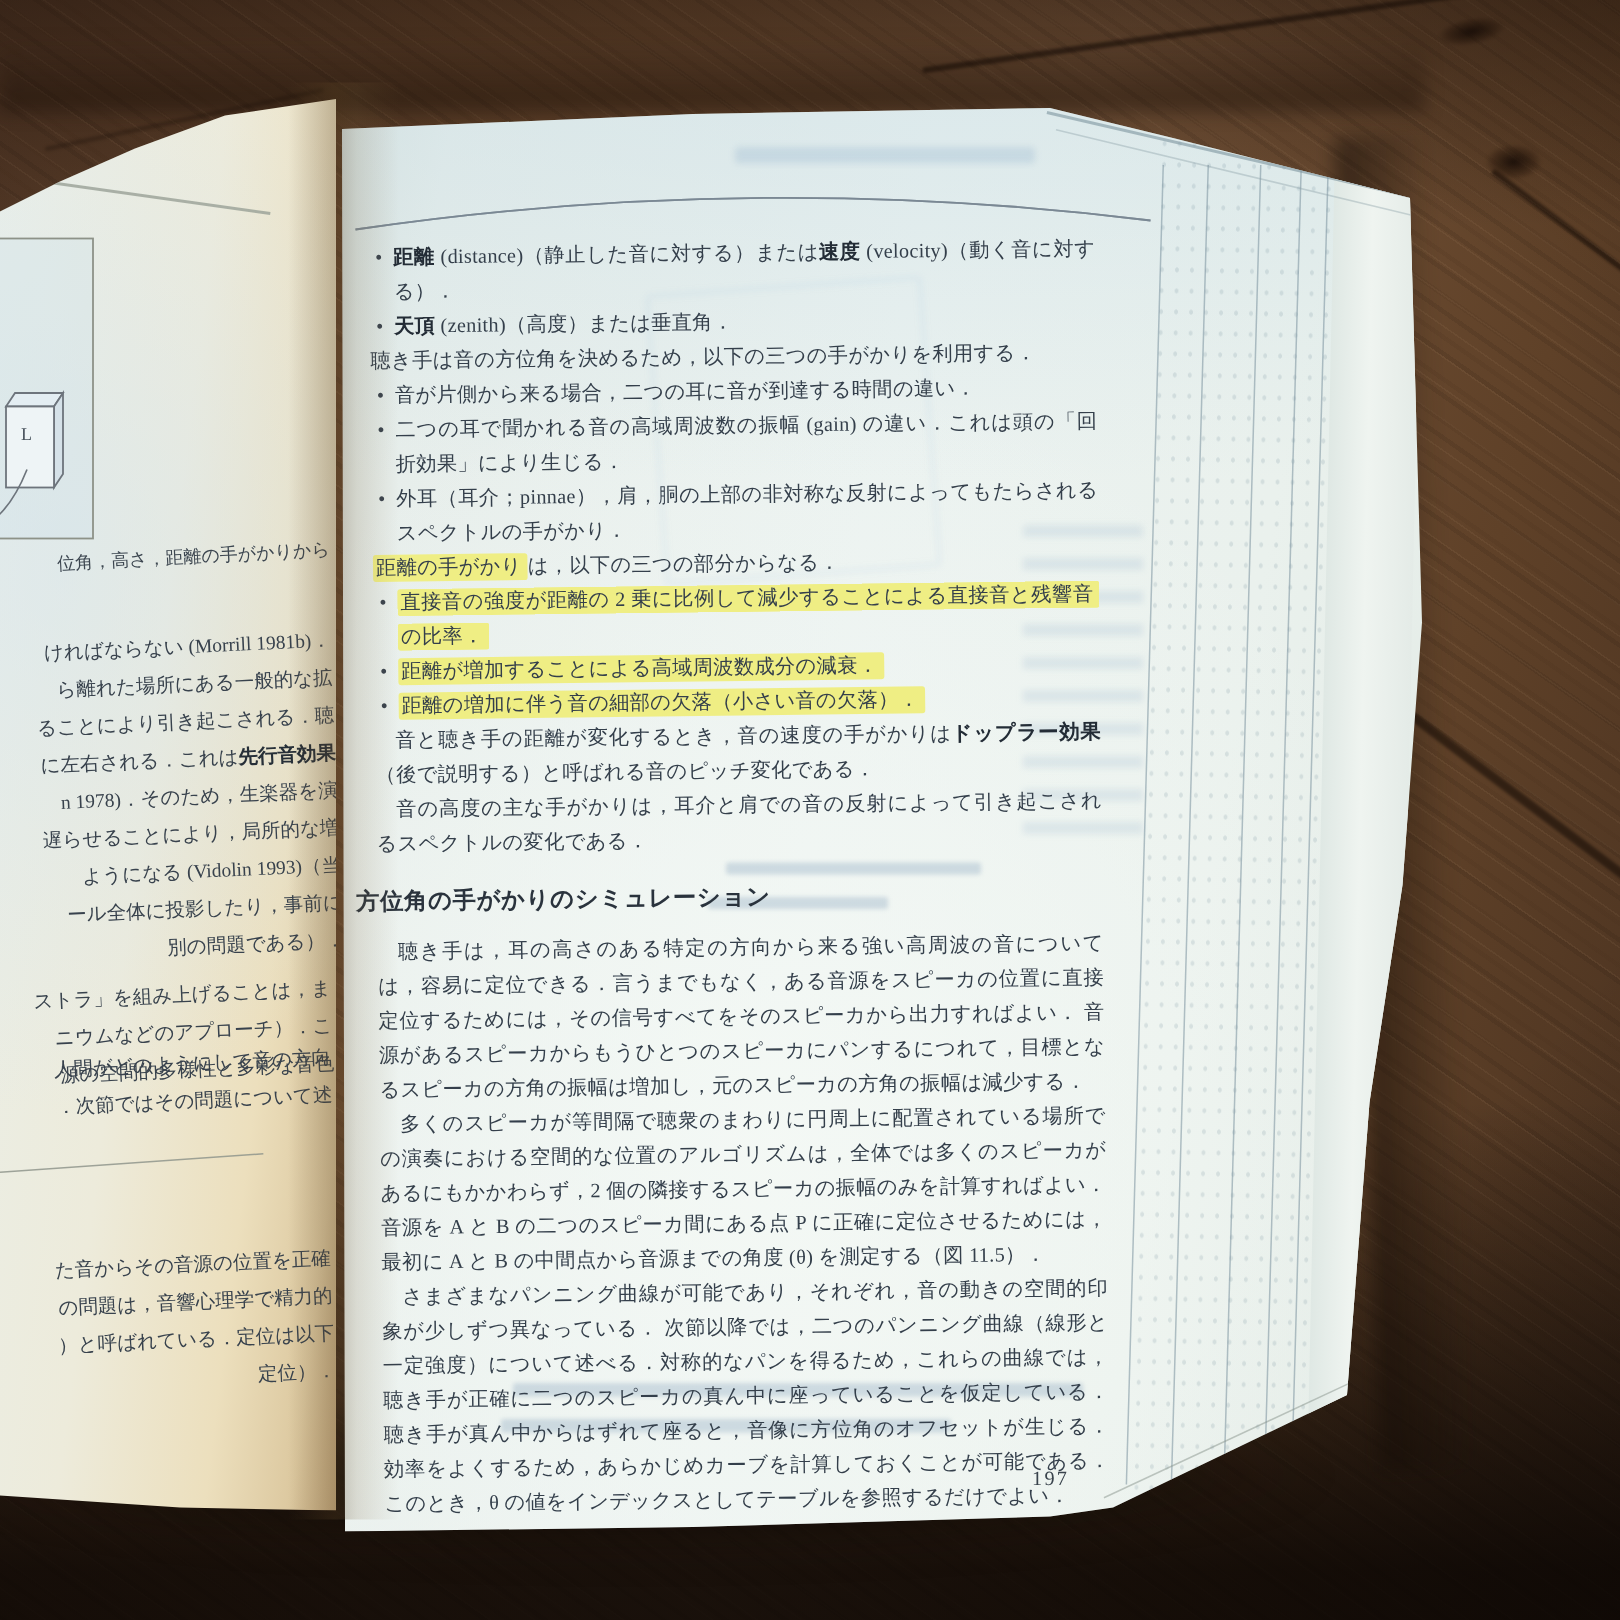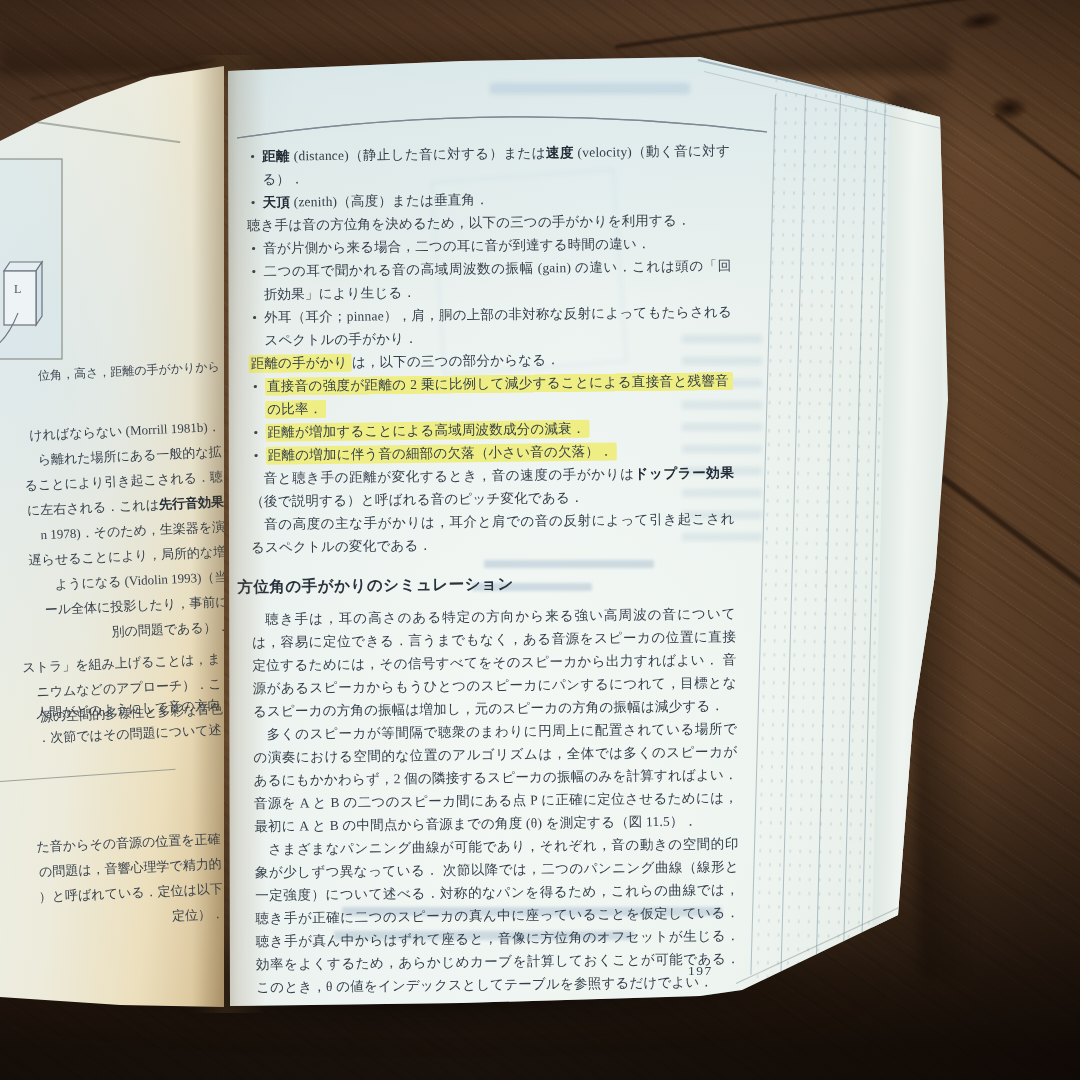--- a/index.html
+++ b/index.html
@@ -38,21 +38,21 @@
   }
   .lp-rule{position:absolute;left:0;top:61px;width:182px;height:1.5px;background:#99a096;transform:rotate(8deg);transform-origin:left center;opacity:.8;}
   .lp-caption{position:absolute;top:308px;right:4px;white-space:nowrap;font-size:12px;color:#3c4650;transform:rotate(-3deg);}
   .lp-lines{position:absolute;right:4px;width:200px;transform:rotate(-2.6deg);transform-origin:right top;color:#38424d;font-size:13px;}
   .lp-line{height:25px;position:relative;}
   .lp-line>span{position:absolute;right:0;bottom:4px;white-space:nowrap;}
   .lp-line b{font-family:"Liberation Sans","DejaVu Sans",sans-serif;font-weight:bold;color:#262f38;}
   .lp-divider{position:absolute;left:0;top:726px;width:176px;height:1.3px;background:#8f958c;transform:rotate(-4deg);transform-origin:left center;opacity:.85;}
   
   .stack{
-    position:absolute;left:222px;top:55px;width:730px;height:960px;
+    position:absolute;left:222px;top:70px;width:730px;height:960px;
     clip-path:polygon(6px 16px,240px 6px,478px 2px,560px 22px,718px 62px,726px 345px,713px 520px,691px 665px,676px 860px,520px 935px,478px 941px,240px 948px,8px 951px);
     background:
       linear-gradient(180deg, rgba(196,219,228,.38), rgba(0,0,0,0) 26%),
       radial-gradient(620px 700px at 40% 72%, rgba(246,250,246,.8), rgba(0,0,0,0) 75%),
       linear-gradient(100deg,#dde5e1 0%,#e7eeeb 9%,#ebf2f0 45%,#eaf1ed 75%,#e2eae5 100%);
   }
   .fore-dots{
     position:absolute;left:540px;top:20px;width:140px;height:910px;
     background-image:radial-gradient(rgba(108,136,150,.33) 1px, rgba(0,0,0,0) 1.4px);
     background-size:10px 14px;opacity:.55;transform:rotate(1.2deg);

